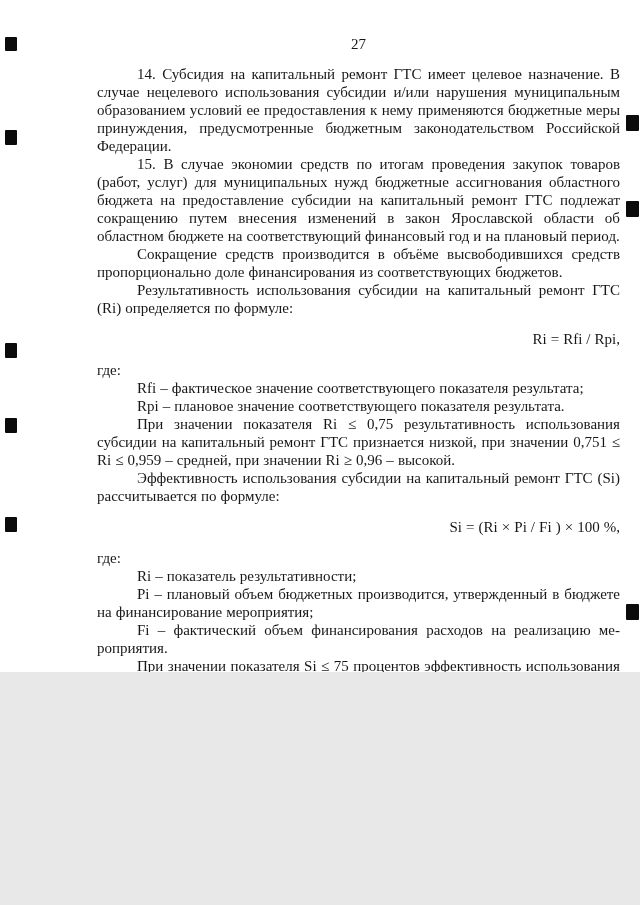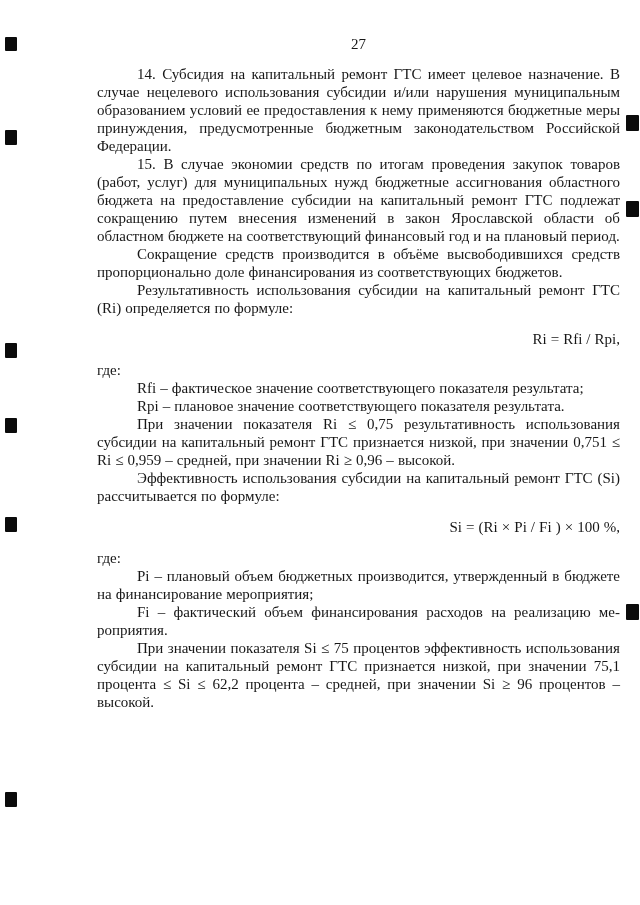--- a/index.html
+++ b/index.html
@@ -1,19 +1,19 @@
 <!DOCTYPE html>
 <html lang="ru"><head>
 <meta charset="utf-8">
 <style>
   html, body { margin: 0; padding: 0; background: #e8e8e8; }
   .page {
     position: relative;
     width: 640px;
-    height: 905px;
+    height: 672px;
     margin: 0 auto;
     background: #ffffff;
     overflow: hidden;
     font-family: "Liberation Serif", "DejaVu Serif", serif;
     color: #171717;
   }
   .page-number {
     position: absolute;
     top: 36px;
     left: 97px;
@@ -60,20 +60,21 @@
       <p class="indent">Сокращение средств производится в объёме высвободившихся средств пропорционально доле финансирования из соответствующих бюджетов.</p>
       <p class="indent">Результативность использования субсидии на капитальный ремонт ГТС (Ri) определяется по формуле:</p>
       <p class="formula">Ri = Rfi / Rpi,</p>
       <p class="noindent">где:</p>
       <p class="indent">Rfi – фактическое значение соответствующего показателя результата;</p>
       <p class="indent">Rpi – плановое значение соответствующего показателя результата.</p>
       <p class="indent">При значении показателя Ri ≤ 0,75 результативность использования субсидии на капитальный ремонт ГТС признается низкой, при значении 0,751 ≤ Ri ≤ 0,959 – средней, при значении Ri ≥ 0,96 – высокой.</p>
       <p class="indent">Эффективность использования субсидии на капитальный ремонт ГТС (Si) рассчитывается по формуле:</p>
       <p class="formula">Si = (Ri × Pi / Fi ) × 100 %,</p>
       <p class="noindent">где:</p>
+      <p class="indent">Ri – показатель результативности;</p>
       <p class="indent">Pi – плановый объем бюджетных производится, утвержденный в бюд­жете на финансирование мероприятия;</p>
       <p class="indent">Fi – фактический объем финансирования расходов на реализацию ме­роприятия.</p>
       <p class="indent">При значении показателя Si ≤ 75 процентов эффективность использо­вания субсидии на капитальный ремонт ГТС признается низкой, при значе­нии 75,1 процента ≤ Si ≤ 62,2 процента – средней, при значении Si ≥ 96 про­центов – высокой.</p>
     </div>
 
   <div>
 
   <div class="scan-mark" style="left: 5px; top: 37px; width: 12px; height: 14px; background: rgb(11, 11, 11);"></div>
       <div class="scan-mark" style="left: 5px; top: 130px; width: 12px; height: 15px; background: rgb(11, 11, 11);"></div>
       <div class="scan-mark" style="left: 5px; top: 343px; width: 12px; height: 15px; background: rgb(11, 11, 11);"></div>

